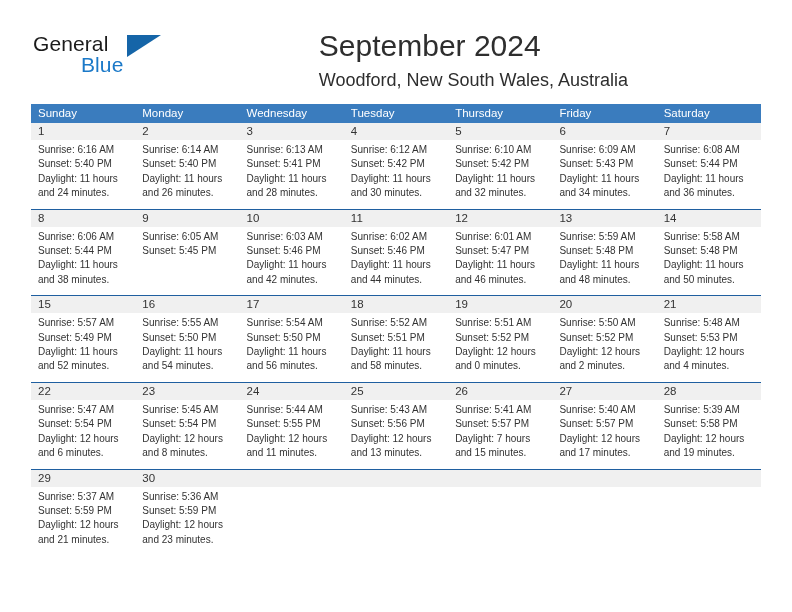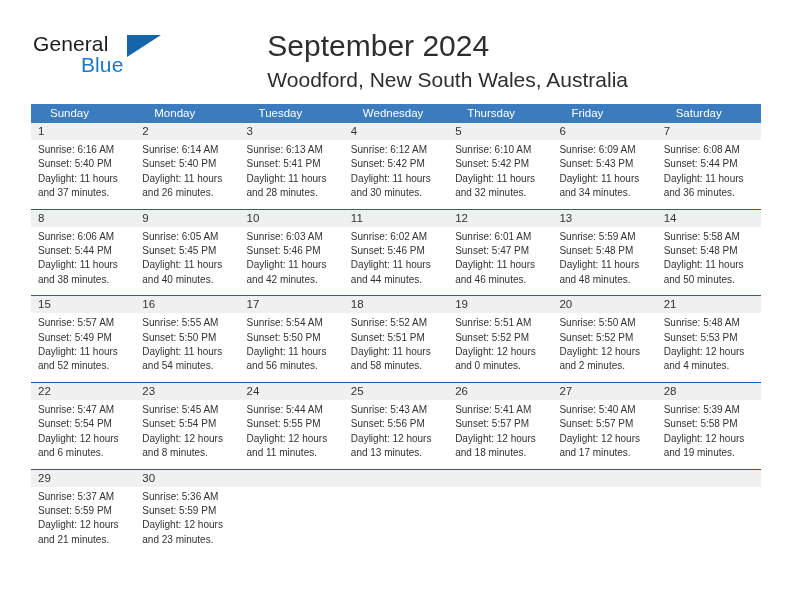--- a/index.html
+++ b/index.html
@@ -72,21 +72,21 @@
   }
   .cal-title {
     font-size: 30px;
     font-weight: normal;
     color: #2e2e2e;
     line-height: 36px;
     white-space: nowrap;
   }
   .cal-subtitle {
     margin-top: 7px;
-    font-size: 21px;
+    font-size: 18px;
     color: #2e2e2e;
     line-height: 18px;
     white-space: nowrap;
   }
 
   
   .calendar {
     position: absolute;
     left: 31px;
     top: 104px;
@@ -95,21 +95,21 @@
 
   .weekday-row {
     display: flex;
     width: 730px;
     background: #3a7cbe;
   }
   .weekday-cell {
     flex: 1 1 0;
     height: 19px;
     line-height: 19px;
-    padding-left: 19px;
+    padding-left: 7px;
     box-sizing: border-box;
     font-size: 11.5px;
     color: #ffffff;
     white-space: nowrap;
   }
 
   .week-row {
     display: flex;
     width: 730px;
     border-top: 1.5px solid #1f5fa0;
@@ -171,34 +171,34 @@
       <div class="cal-subtitle">Woodford, New South Wales, Australia</div>
     </div>
 
   </div>
 
   <div class="calendar">
 
     <div class="weekday-row">
       <div class="weekday-cell">Sunday</div>
       <div class="weekday-cell">Monday</div>
+      <div class="weekday-cell">Wednesday</div>
       <div class="weekday-cell">Tuesday</div>
-      <div class="weekday-cell">Wednesday</div>
       <div class="weekday-cell">Thursday</div>
       <div class="weekday-cell">Friday</div>
       <div class="weekday-cell">Saturday</div>
     </div>
 
     <div class="week-row first">
       <div class="day-cell">
         <div class="day-number-band">1</div>
         <div class="day-body">
           <div>Sunrise: 6:16 AM</div>
           <div>Sunset: 5:40 PM</div>
-          <div class="daylight-line">Daylight: 11 hours and 37 minutes.</div>
+          <div class="daylight-line">Daylight: 11 hours and 24 minutes.</div>
         </div>
       </div>
       <div class="day-cell">
         <div class="day-number-band">2</div>
         <div class="day-body">
           <div>Sunrise: 6:14 AM</div>
           <div>Sunset: 5:40 PM</div>
           <div class="daylight-line">Daylight: 11 hours and 26 minutes.</div>
         </div>
       </div>
@@ -251,21 +251,20 @@
           <div>Sunrise: 6:06 AM</div>
           <div>Sunset: 5:44 PM</div>
           <div class="daylight-line">Daylight: 11 hours and 38 minutes.</div>
         </div>
       </div>
       <div class="day-cell">
         <div class="day-number-band">9</div>
         <div class="day-body">
           <div>Sunrise: 6:05 AM</div>
           <div>Sunset: 5:45 PM</div>
-          <div class="daylight-line">Daylight: 11 hours and 40 minutes.</div>
         </div>
       </div>
       <div class="day-cell">
         <div class="day-number-band">10</div>
         <div class="day-body">
           <div>Sunrise: 6:03 AM</div>
           <div>Sunset: 5:46 PM</div>
           <div class="daylight-line">Daylight: 11 hours and 42 minutes.</div>
         </div>
       </div>
@@ -393,21 +392,21 @@
           <div>Sunrise: 5:43 AM</div>
           <div>Sunset: 5:56 PM</div>
           <div class="daylight-line">Daylight: 12 hours and 13 minutes.</div>
         </div>
       </div>
       <div class="day-cell">
         <div class="day-number-band">26</div>
         <div class="day-body">
           <div>Sunrise: 5:41 AM</div>
           <div>Sunset: 5:57 PM</div>
-          <div class="daylight-line">Daylight: 12 hours and 18 minutes.</div>
+          <div class="daylight-line">Daylight: 7 hours and 15 minutes.</div>
         </div>
       </div>
       <div class="day-cell">
         <div class="day-number-band">27</div>
         <div class="day-body">
           <div>Sunrise: 5:40 AM</div>
           <div>Sunset: 5:57 PM</div>
           <div class="daylight-line">Daylight: 12 hours and 17 minutes.</div>
         </div>
       </div>

